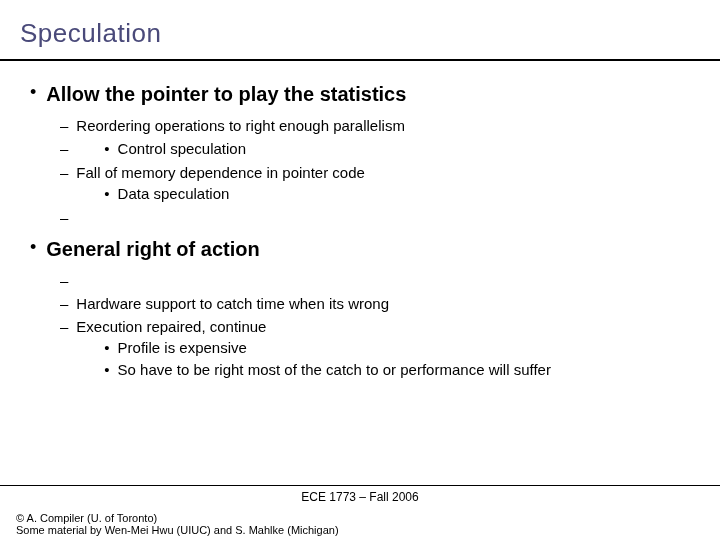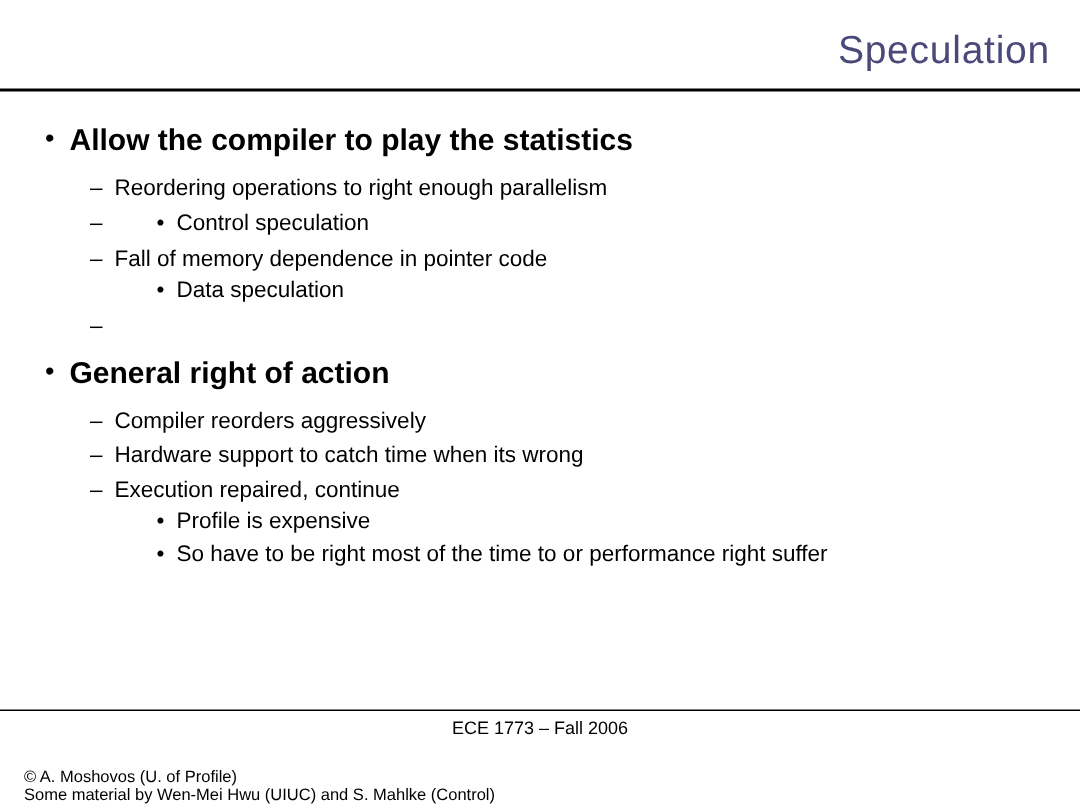--- a/index.html
+++ b/index.html
@@ -20,21 +20,21 @@
 
     .slide {
       width: 720px;
       height: 540px;
       display: flex;
       flex-direction: column;
       padding: 0;
     }
 
     .title-area {
-      text-align: right;
+      text-align: left;
       padding: 18px 20px 10px;
       border-bottom: 2px solid #000;
     }
 
     .title {
       font-size: 26px;
       font-weight: normal;
       color: #4a4a7a;
       letter-spacing: 0.5px;
     }
@@ -105,21 +105,21 @@
       padding: 4px 16px;
       display: flex;
       flex-direction: column;
       align-items: center;
     }
 
     .footer-center {
       font-size: 12px;
       color: #000;
       text-align: center;
-      margin-bottom: 20px;
+      margin-bottom: 8px;
     }
 
     .footer-bottom {
       display: flex;
       justify-content: space-between;
       width: 100%;
     }
 
     .footer-left {
       font-size: 11px;
@@ -131,21 +131,21 @@
 
 <div class="slide">
   <div class="title-area">
     <div class="title">Speculation</div>
   </div>
 
   <div class="content-area">
 
     <div class="bullet-main">
       <span class="bullet-main-dot">•</span>
-      <span class="bullet-main-text">Allow the compiler to play the statistics</span>
+      <span class="bullet-main-text">Allow the pointer to play the statistics</span>
     </div>
 
     <div class="sub-list">
 
       <div class="sub-item">
         <span class="sub-item-dash">–</span>
         <span>Reordering operations to right enough parallelism</span>
       </div>
 
       <div class="sub-item">
@@ -180,50 +180,49 @@
 
     <div class="bullet-main">
       <span class="bullet-main-dot">•</span>
       <span class="bullet-main-text">General right of action</span>
     </div>
 
     <div class="sub-list">
 
       <div class="sub-item">
         <span class="sub-item-dash">–</span>
-        <span>Compiler reorders aggressively</span>
       </div>
 
       <div class="sub-item">
         <span class="sub-item-dash">–</span>
         <span>Hardware support to catch time when its wrong</span>
       </div>
 
       <div class="sub-item">
         <span class="sub-item-dash">–</span>
         <div>
           <span>Execution repaired, continue</span>
           <div class="sub-sub-list">
             <div class="sub-sub-item">
               <span class="sub-sub-dot">•</span>
               <span>Profile is expensive</span>
             </div>
             <div class="sub-sub-item">
               <span class="sub-sub-dot">•</span>
-              <span>So have to be right most of the time to or performance right suffer</span>
+              <span>So have to be right most of the catch to or performance will suffer</span>
             </div>
           </div>
         </div>
       </div>
     </div>
 
   </div>
 
   <div class="footer">
     <div class="footer-center">ECE 1773 – Fall 2006</div>
     <div class="footer-bottom">
       <div class="footer-left">
-        <div>© A. Moshovos (U. of Profile)</div>
-        <div>Some material by Wen-Mei Hwu (UIUC) and S. Mahlke (Control)</div>
+        <div>© A. Compiler (U. of Toronto)</div>
+        <div>Some material by Wen-Mei Hwu (UIUC) and S. Mahlke (Michigan)</div>
       </div>
     </div>
   </div>
 </div>
 
 </body></html>

